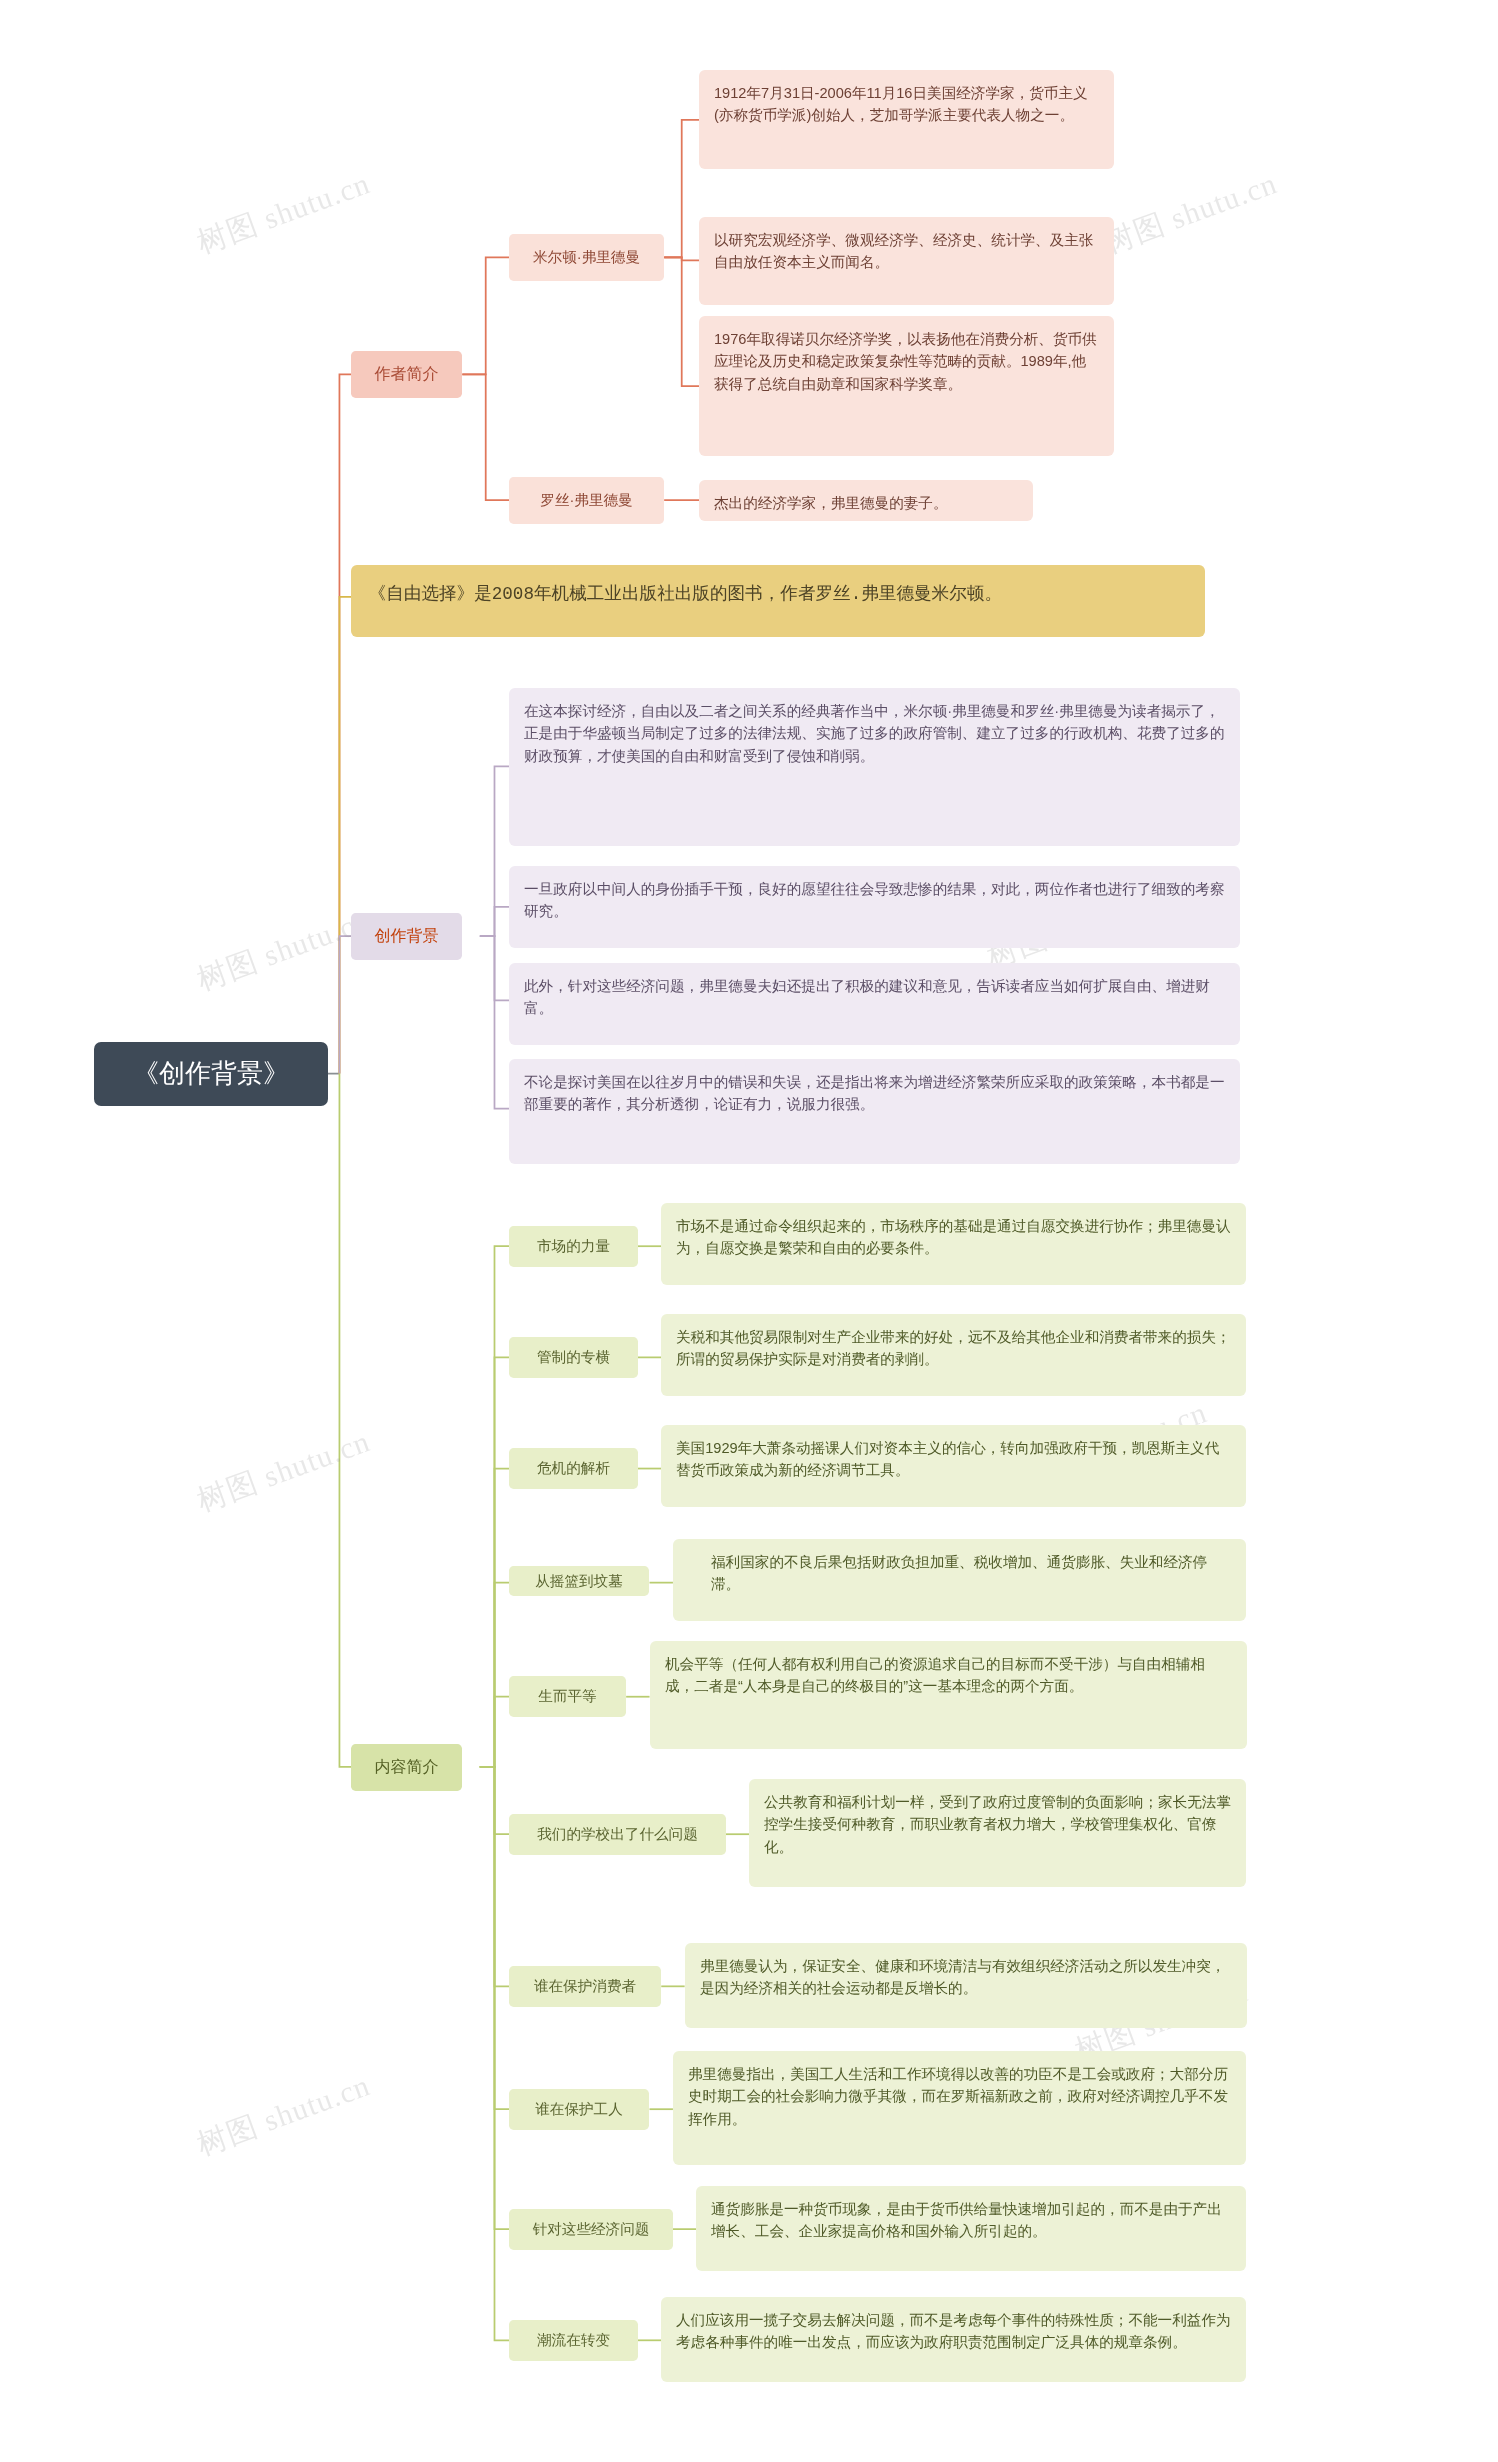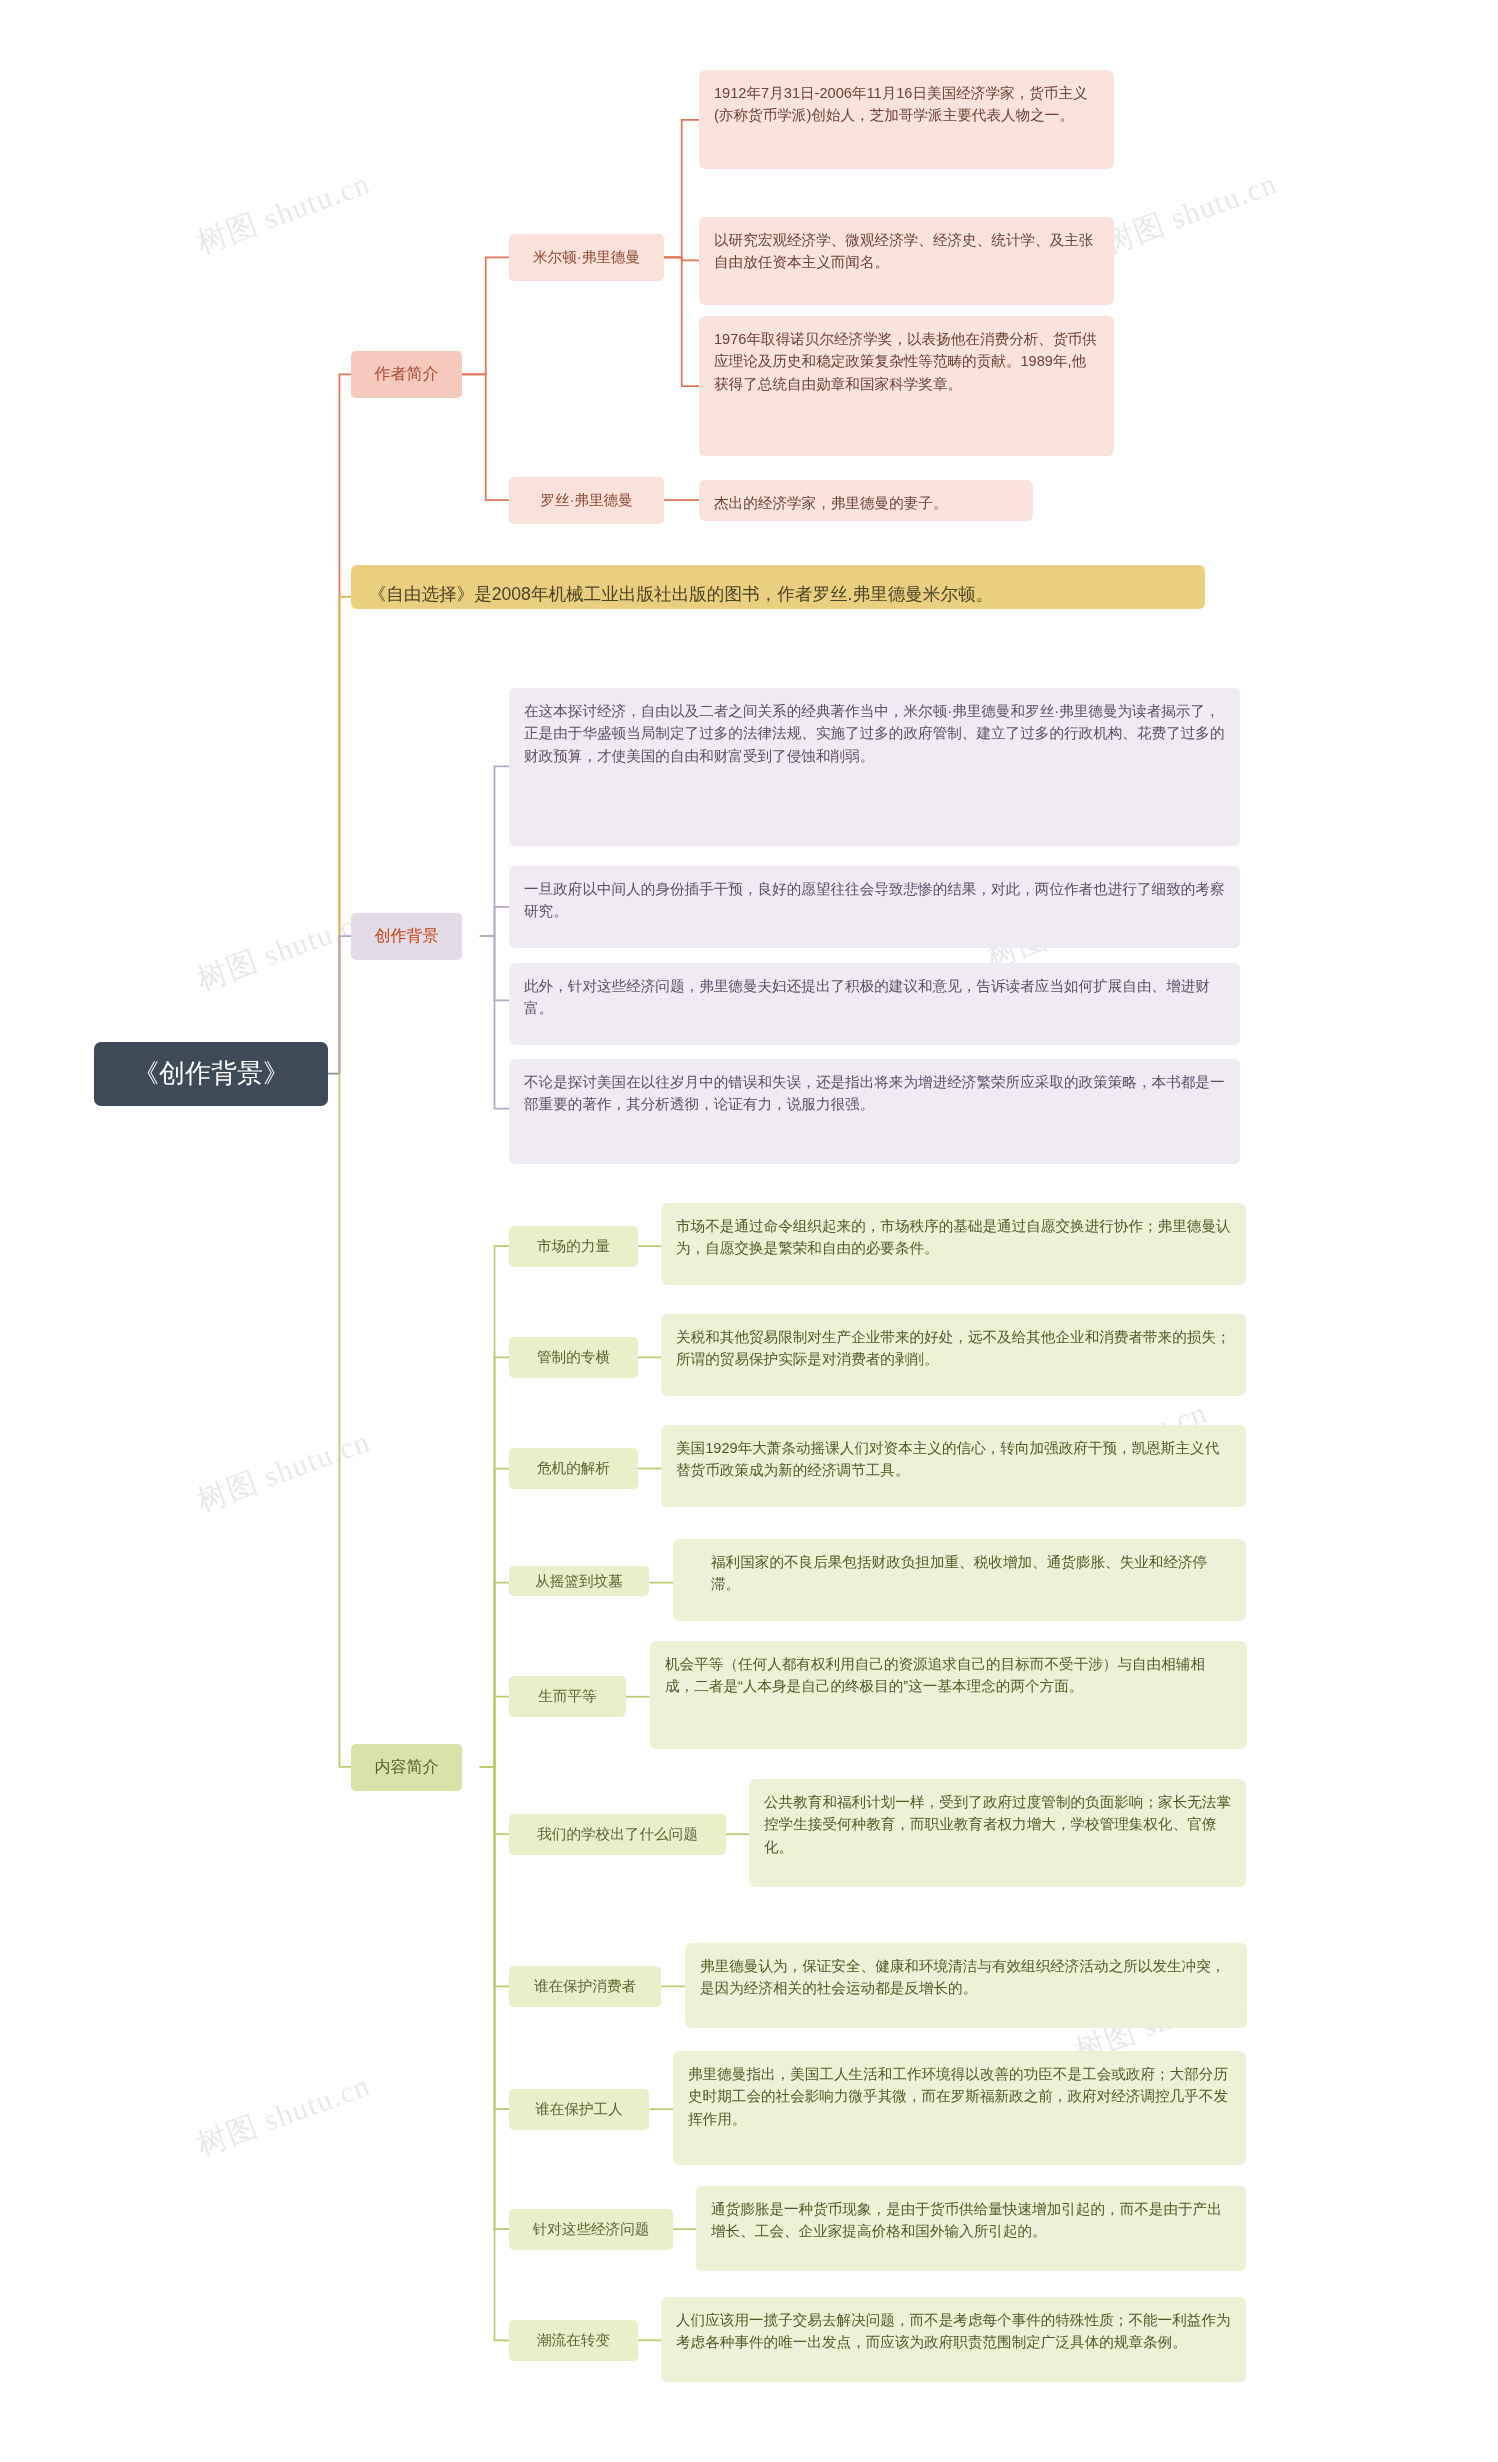--- a/index.html
+++ b/index.html
@@ -155,21 +155,21 @@
 
   <div class="node leaf-label c-red-sub" style="left:509px;top:234px;width:155px;height:47px;">米尔顿·弗里德曼</div>
 
   <div class="node detail c-red-detail" style="left:699px;top:70px;width:415px;height:99px;">1912年7月31日-2006年11月16日美国经济学家，货币主义(亦称货币学派)创始人，芝加哥学派主要代表人物之一。</div>
   <div class="node detail c-red-detail" style="left:699px;top:217px;width:415px;height:88px;">以研究宏观经济学、微观经济学、经济史、统计学、及主张自由放任资本主义而闻名。</div>
   <div class="node detail c-red-detail" style="left:699px;top:316px;width:415px;height:140px;">1976年取得诺贝尔经济学奖，以表扬他在消费分析、货币供应理论及历史和稳定政策复杂性等范畴的贡献。1989年,他获得了总统自由勋章和国家科学奖章。</div>
 
   <div class="node leaf-label c-red-sub" style="left:509px;top:477px;width:155px;height:47px;">罗丝·弗里德曼</div>
   <div class="node detail c-red-detail" style="left:699px;top:480px;width:334px;height:41px;">杰出的经济学家，弗里德曼的妻子。</div>
 
-  <div class="node summary c-yellow" style="left:351px;top:565px;width:854px;height:44px;">《自由选择》是2008年机械工业出版社出版的图书，作者罗丝.弗里德曼米尔顿。</div>
+  <div class="node summary c-yellow" style="left:351px;top:565px;width:854px;height:72px;font-family:Liberation Mono, monospace;">《自由选择》是2008年机械工业出版社出版的图书，作者罗丝.弗里德曼米尔顿。</div>
 
   <div class="node branch-label c-purple-label" style="left:351px;top:913px;width:111px;height:47px;">创作背景</div>
 
   <div class="node detail c-purple-det" style="left:509px;top:688px;width:731px;height:158px;">在这本探讨经济，自由以及二者之间关系的经典著作当中，米尔顿·弗里德曼和罗丝·弗里德曼为读者揭示了，正是由于华盛顿当局制定了过多的法律法规、实施了过多的政府管制、建立了过多的行政机构、花费了过多的财政预算，才使美国的自由和财富受到了侵蚀和削弱。</div>
   <div class="node detail c-purple-det" style="left:509px;top:866px;width:731px;height:82px;">一旦政府以中间人的身份插手干预，良好的愿望往往会导致悲惨的结果，对此，两位作者也进行了细致的考察研究。</div>
   <div class="node detail c-purple-det" style="left:509px;top:963px;width:731px;height:82px;">此外，针对这些经济问题，弗里德曼夫妇还提出了积极的建议和意见，告诉读者应当如何扩展自由、增进财富。</div>
   <div class="node detail c-purple-det" style="left:509px;top:1059px;width:731px;height:105px;">不论是探讨美国在以往岁月中的错误和失误，还是指出将来为增进经济繁荣所应采取的政策策略，本书都是一部重要的著作，其分析透彻，论证有力，说服力很强。</div>
 
   <div class="node branch-label c-green-label" style="left:351px;top:1744px;width:111px;height:47px;">内容简介</div>
 

